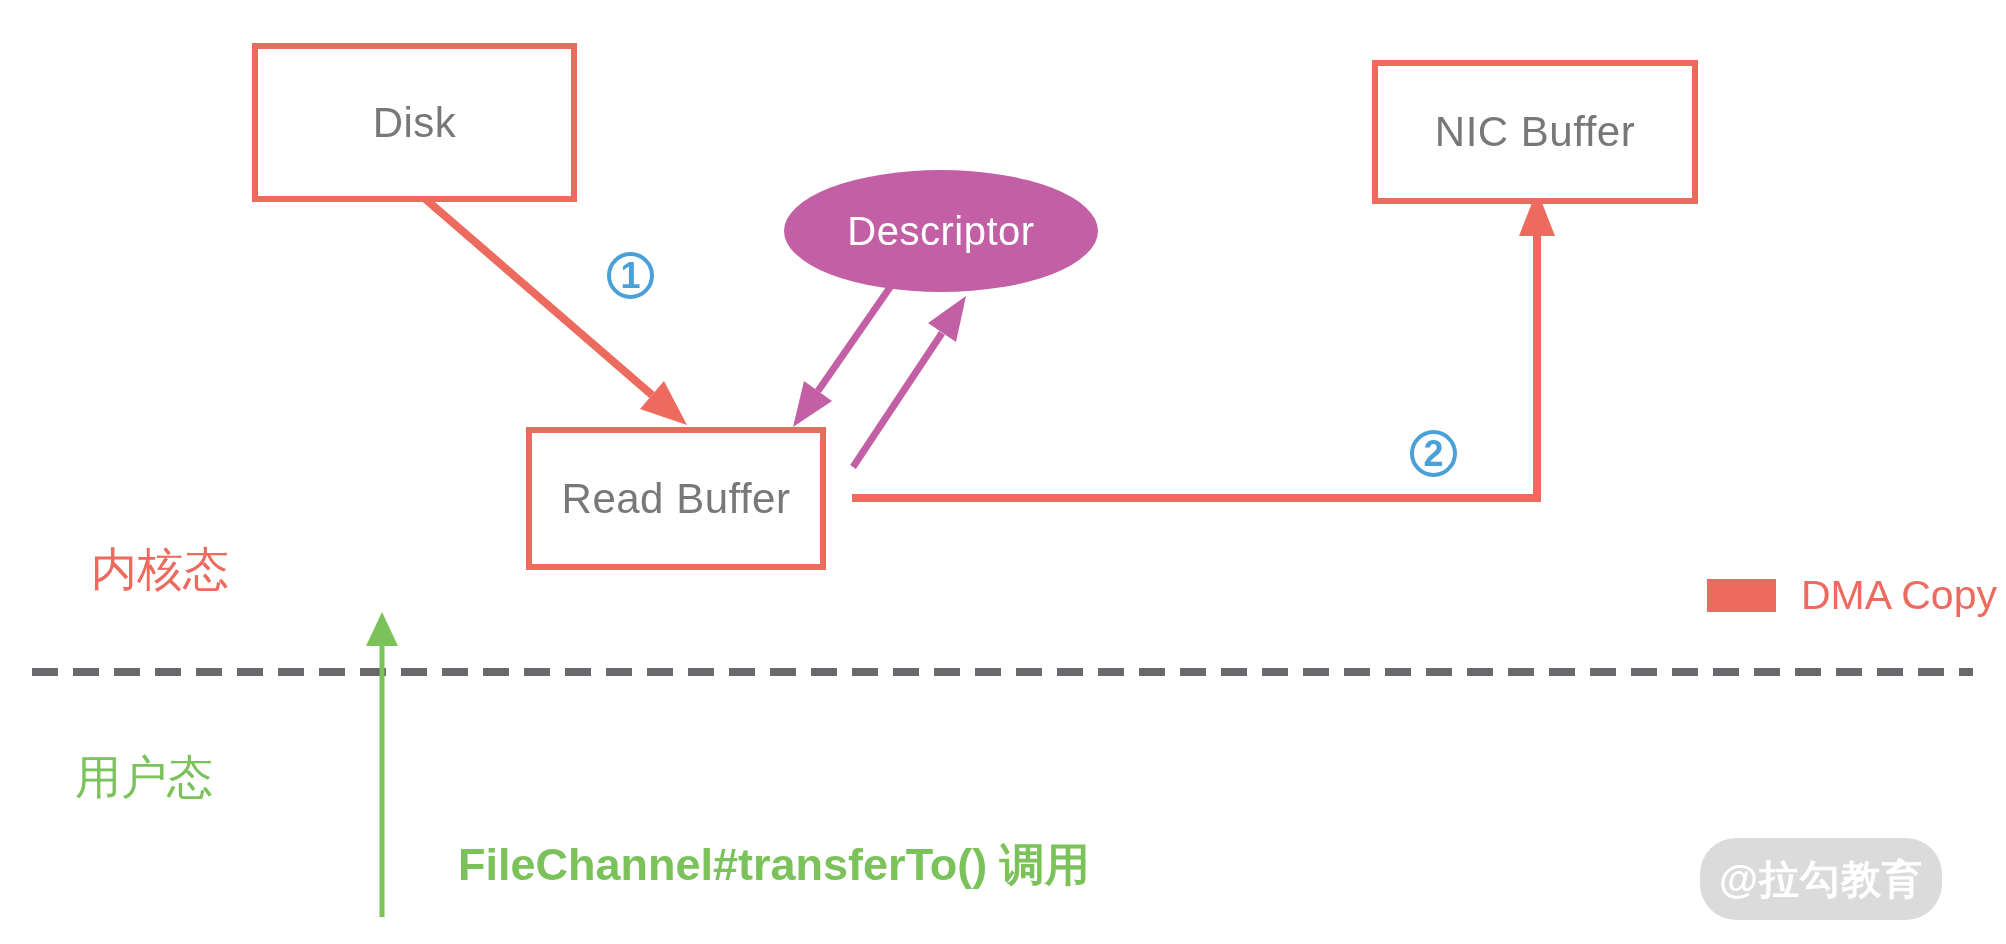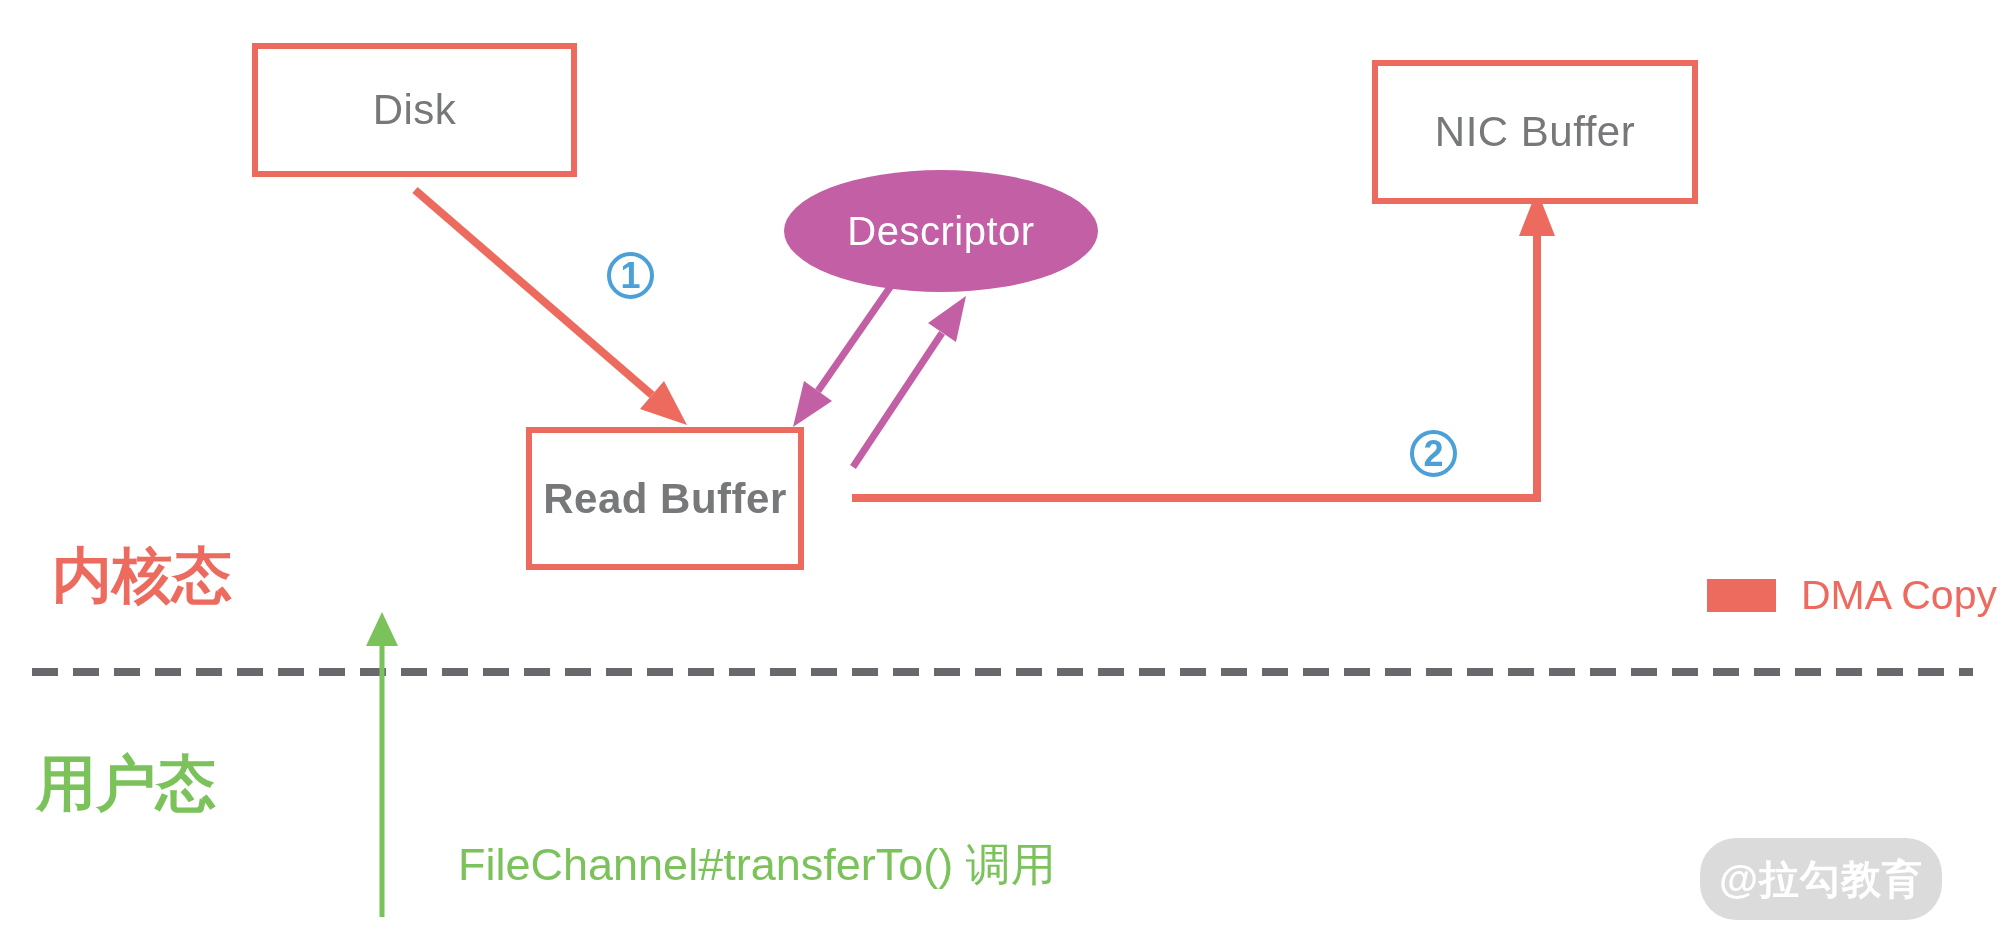--- a/index.html
+++ b/index.html
@@ -17,48 +17,48 @@
   .stroke-user{ stroke:var(--user-mode); }
   .fill-user  { fill:var(--user-mode); }
   .stroke-boundary { stroke:var(--boundary-dash); }
 
   .node {
     position:absolute; box-sizing:border-box; background:#ffffff;
     border:6px solid var(--dma-arrow);
     display:flex; align-items:center; justify-content:center;
     color:var(--node-text); font-size:42px; letter-spacing:0.5px;
   }
-  .node-disk { left:252px; top:43px;  width:325px; height:134px; }
+  .node-disk { left:252px; top:43px;  width:325px; height:159px; }
   .node-nic  { left:1372px; top:60px; width:326px; height:144px; }
-  .node-read { left:526px; top:427px; width:278px; height:143px;font-weight:bold; }
+  .node-read { left:526px; top:427px; width:300px; height:143px; }
 
   .ellipse {
     position:absolute; left:784px; top:170px; width:314px; height:122px;
     border-radius:50%; background:var(--descriptor);
     display:flex; align-items:center; justify-content:center;
     color:#ffffff; font-size:40px; font-weight:500; letter-spacing:0.5px;
   }
 
   .step-badge {
     position:absolute; box-sizing:border-box; width:47px; height:47px;
     border:4px solid var(--step-badge); border-radius:50%;
     display:flex; align-items:center; justify-content:center;
     color:var(--step-badge); font-size:36px; font-weight:700; line-height:1;
     background:transparent;
   }
   .step-1 { left:607px; top:252px; }
   .step-2 { left:1410px; top:430px; }
 
-  .zone-label { position:absolute; font-size:60px; font-weight:700; line-height:1; }
+  .zone-label { position:absolute; font-size:46px; font-weight:400; line-height:1;margin-left:39px; }
   .zone-kernel { left:52px; top:546px; color:var(--dma-arrow); }
   .zone-user   { left:36px; top:754px; color:var(--user-mode); }
 
   .call-label {
     position:absolute; left:458px; top:840px;
-    font-size:45px; font-weight:400; color:var(--user-mode); line-height:1.1;
+    font-size:45px; font-weight:700; color:var(--user-mode); line-height:1.1;
   }
 
   .legend { position:absolute; left:1675px; top:575px; display:flex; align-items:center; gap:25px;margin-left:32px; }
   .legend-swatch { width:69px; height:33px; background:var(--dma-arrow); }
   .legend-text { font-size:41px; font-weight:500; color:var(--dma-arrow); line-height:1; }
 
   .watermark {
     position:absolute; left:1700px; top:838px; width:242px; height:82px;
     border-radius:36px; background:var(--watermark-bg);
     display:flex; align-items:center; justify-content:center;

